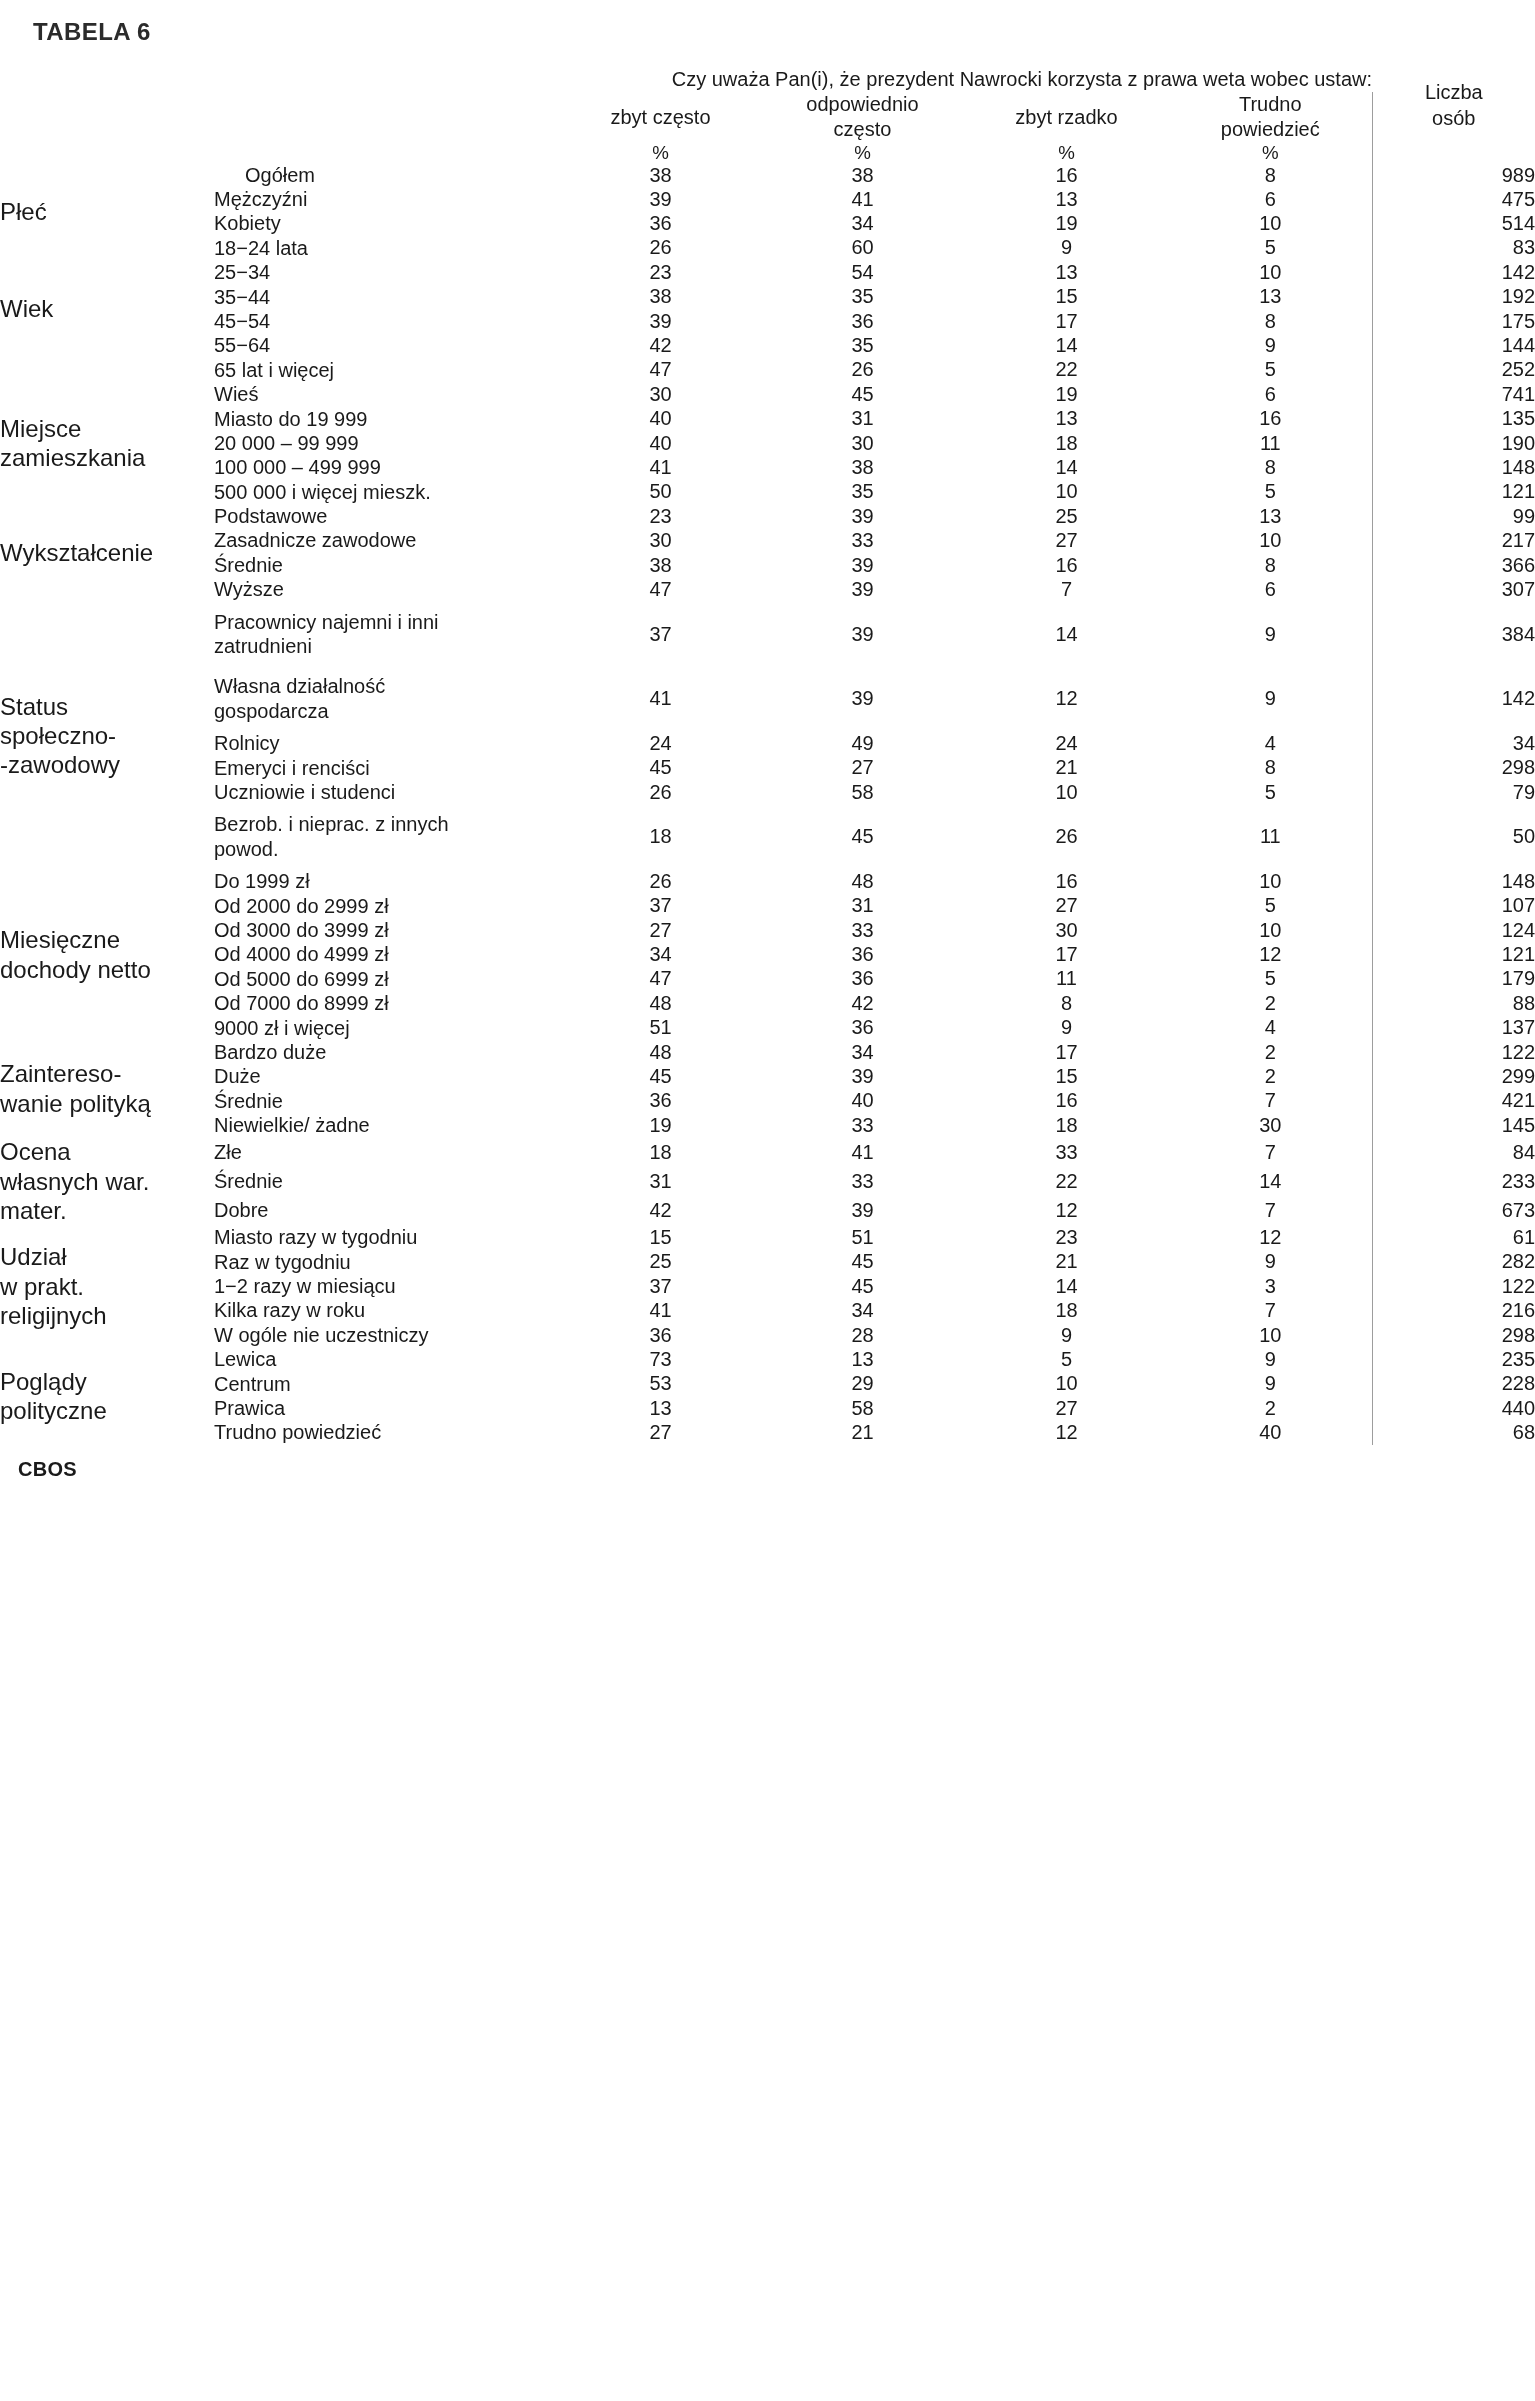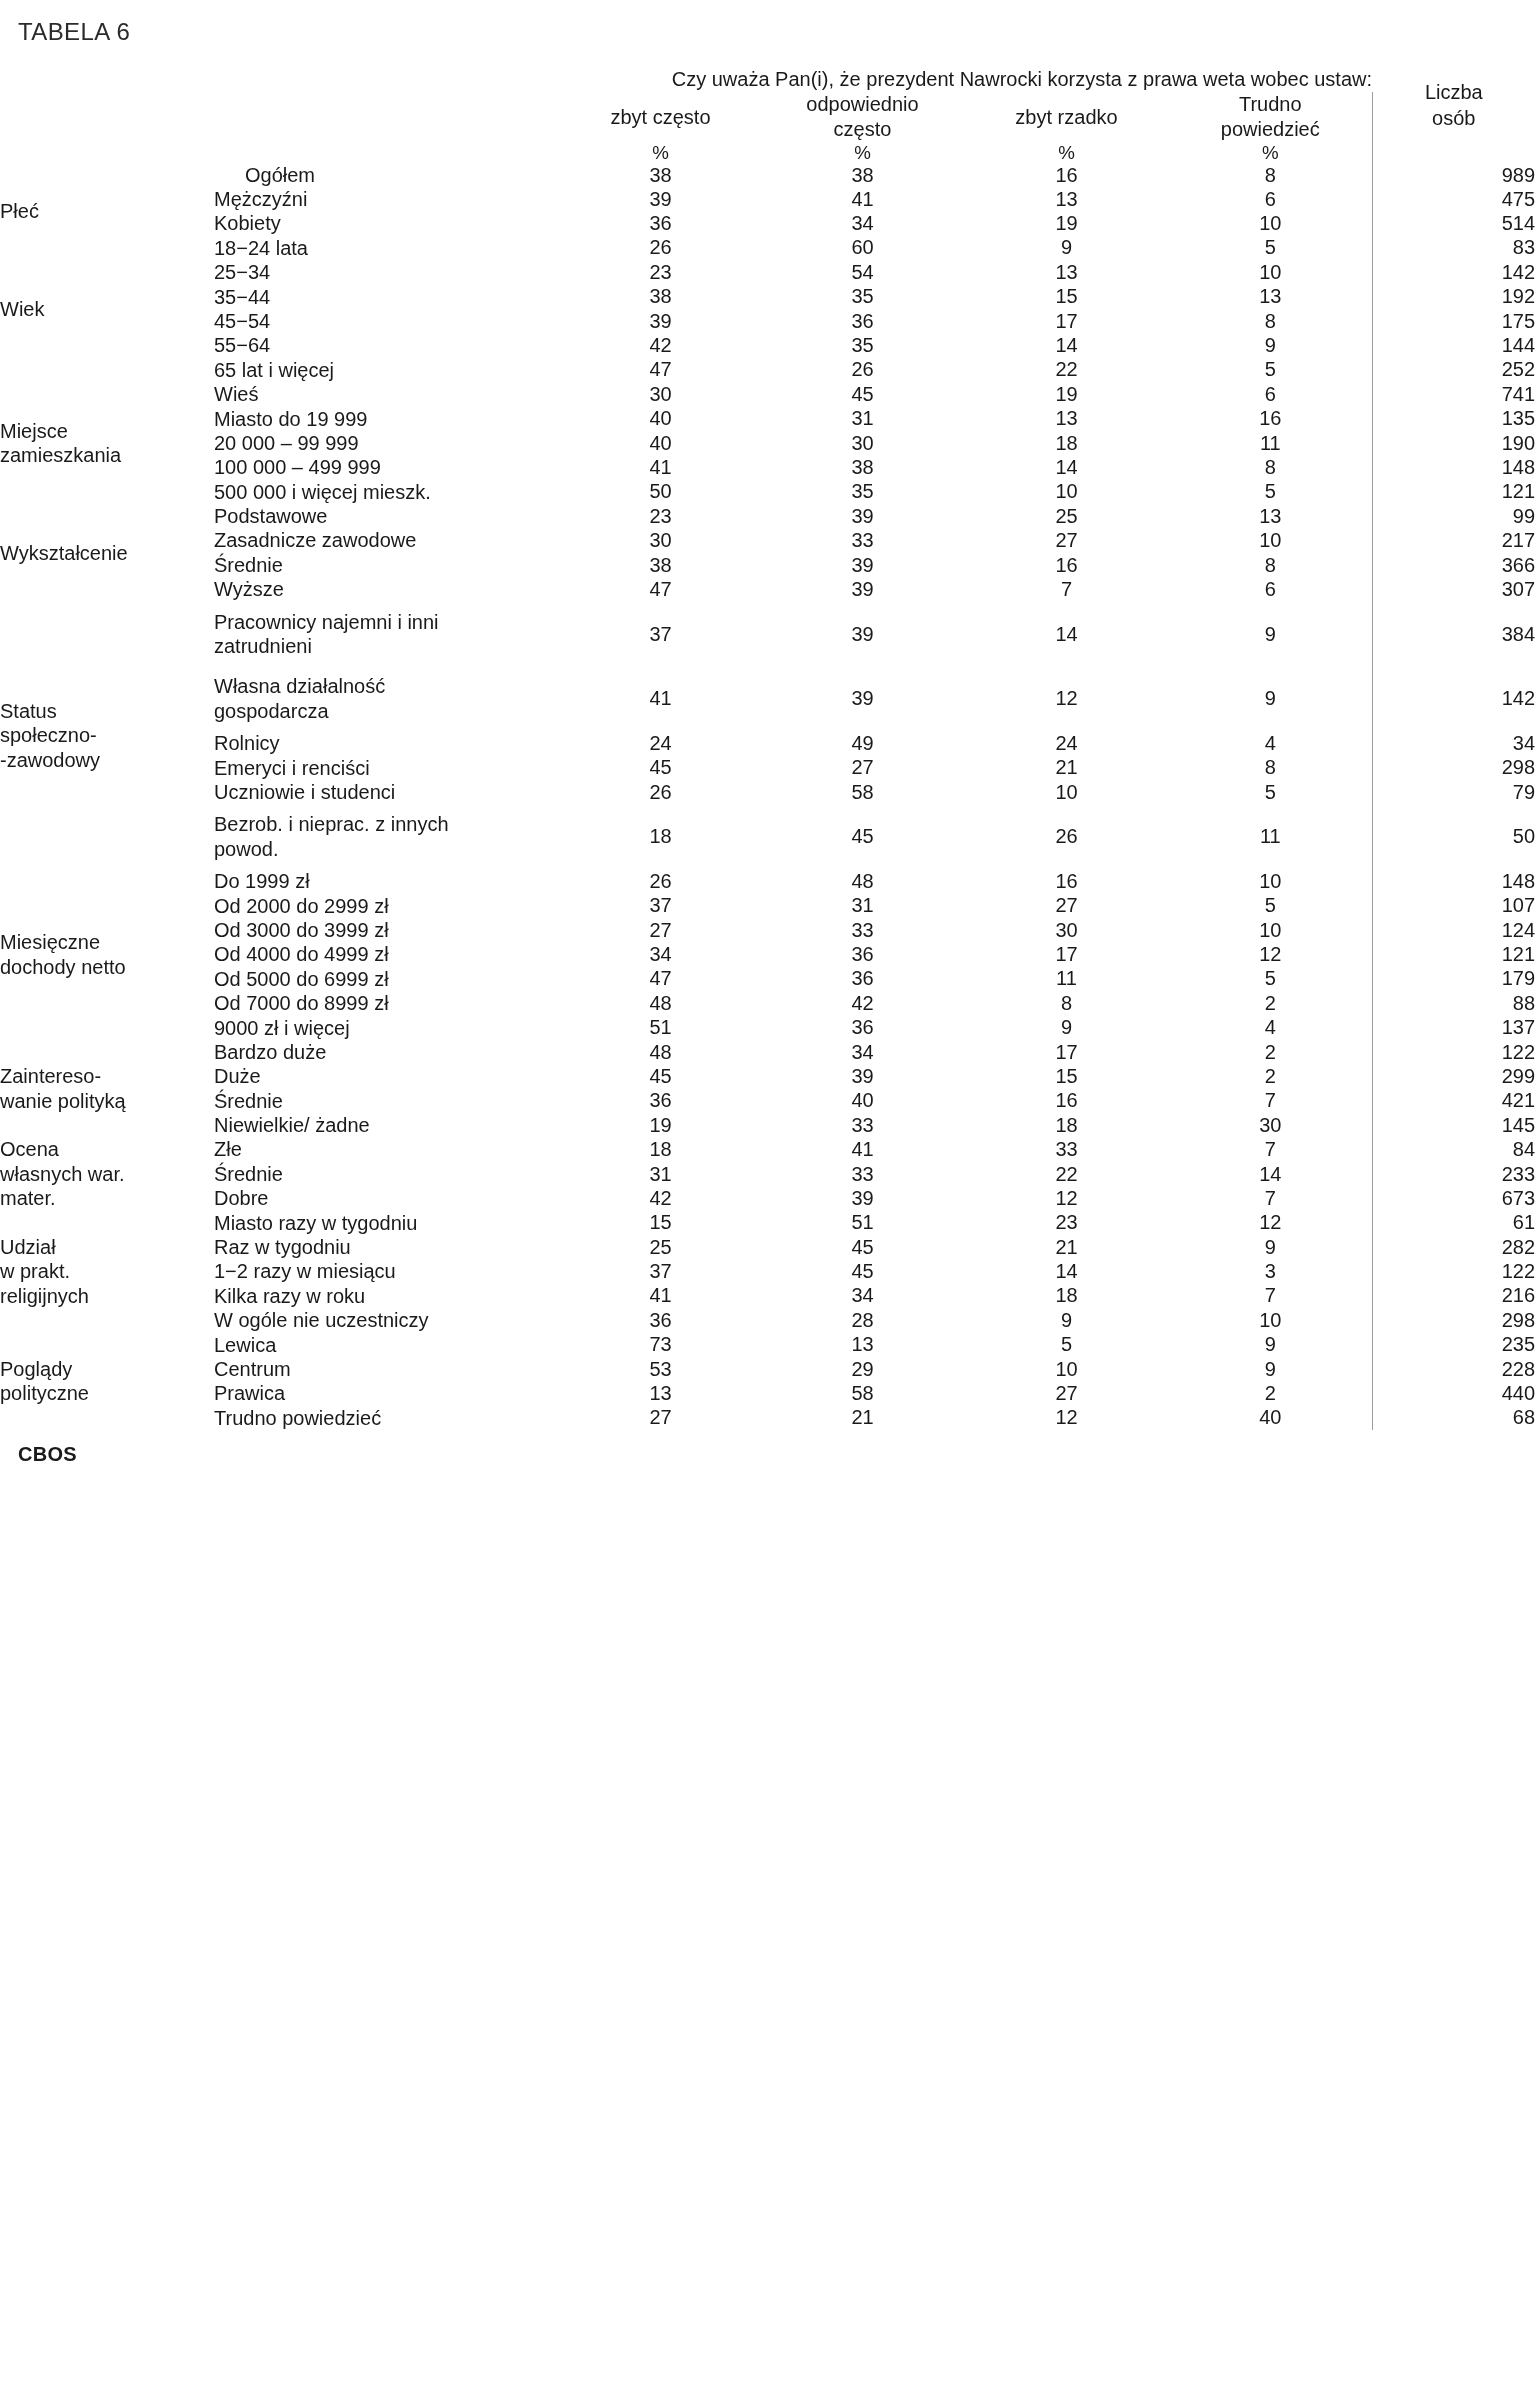--- a/index.html
+++ b/index.html
@@ -14,24 +14,24 @@
     -webkit-font-smoothing: antialiased;
   }
   .page {
     width: 1535px;
     box-sizing: border-box;
     padding: 0;
     position: relative;
   }
   .table-title {
     font-size: 24px;
-    font-weight: normal;
+    font-weight: bold;
     letter-spacing: 0.4px;
     color: #2b2b2b;
-    padding: 18px 0 21px 18px;
+    padding: 18px 0 21px 33px;
   }
   table.cbos {
     border-collapse: collapse;
     width: 1535px;
     table-layout: fixed;
     font-size: 20px;
   }
   table.cbos td, table.cbos th {
     border: 0;
     padding: 0;
@@ -73,21 +73,21 @@
     font-size: 18.7px;
     padding: 4px 6.5px 5.7px 6.5px;
     border-left: 1.6px solid #9d9d9d;
   }
   .hdr-pct.last { border-right: 1.6px solid #9d9d9d; }
 
   
   .grp {
     text-align: left;
     padding: 6.5px 8px 6.5px 18px;
-    font-size: 20px;
+    font-size: 24px;
     line-height: 1.22;
     vertical-align: top;
   }
   .sub {
     text-align: left;
     padding: 6.5px 8px 6.5px 11.4px;
     font-size: 20px;
     line-height: 1.22;
     border-left: 1.6px solid #9d9d9d;
   }

